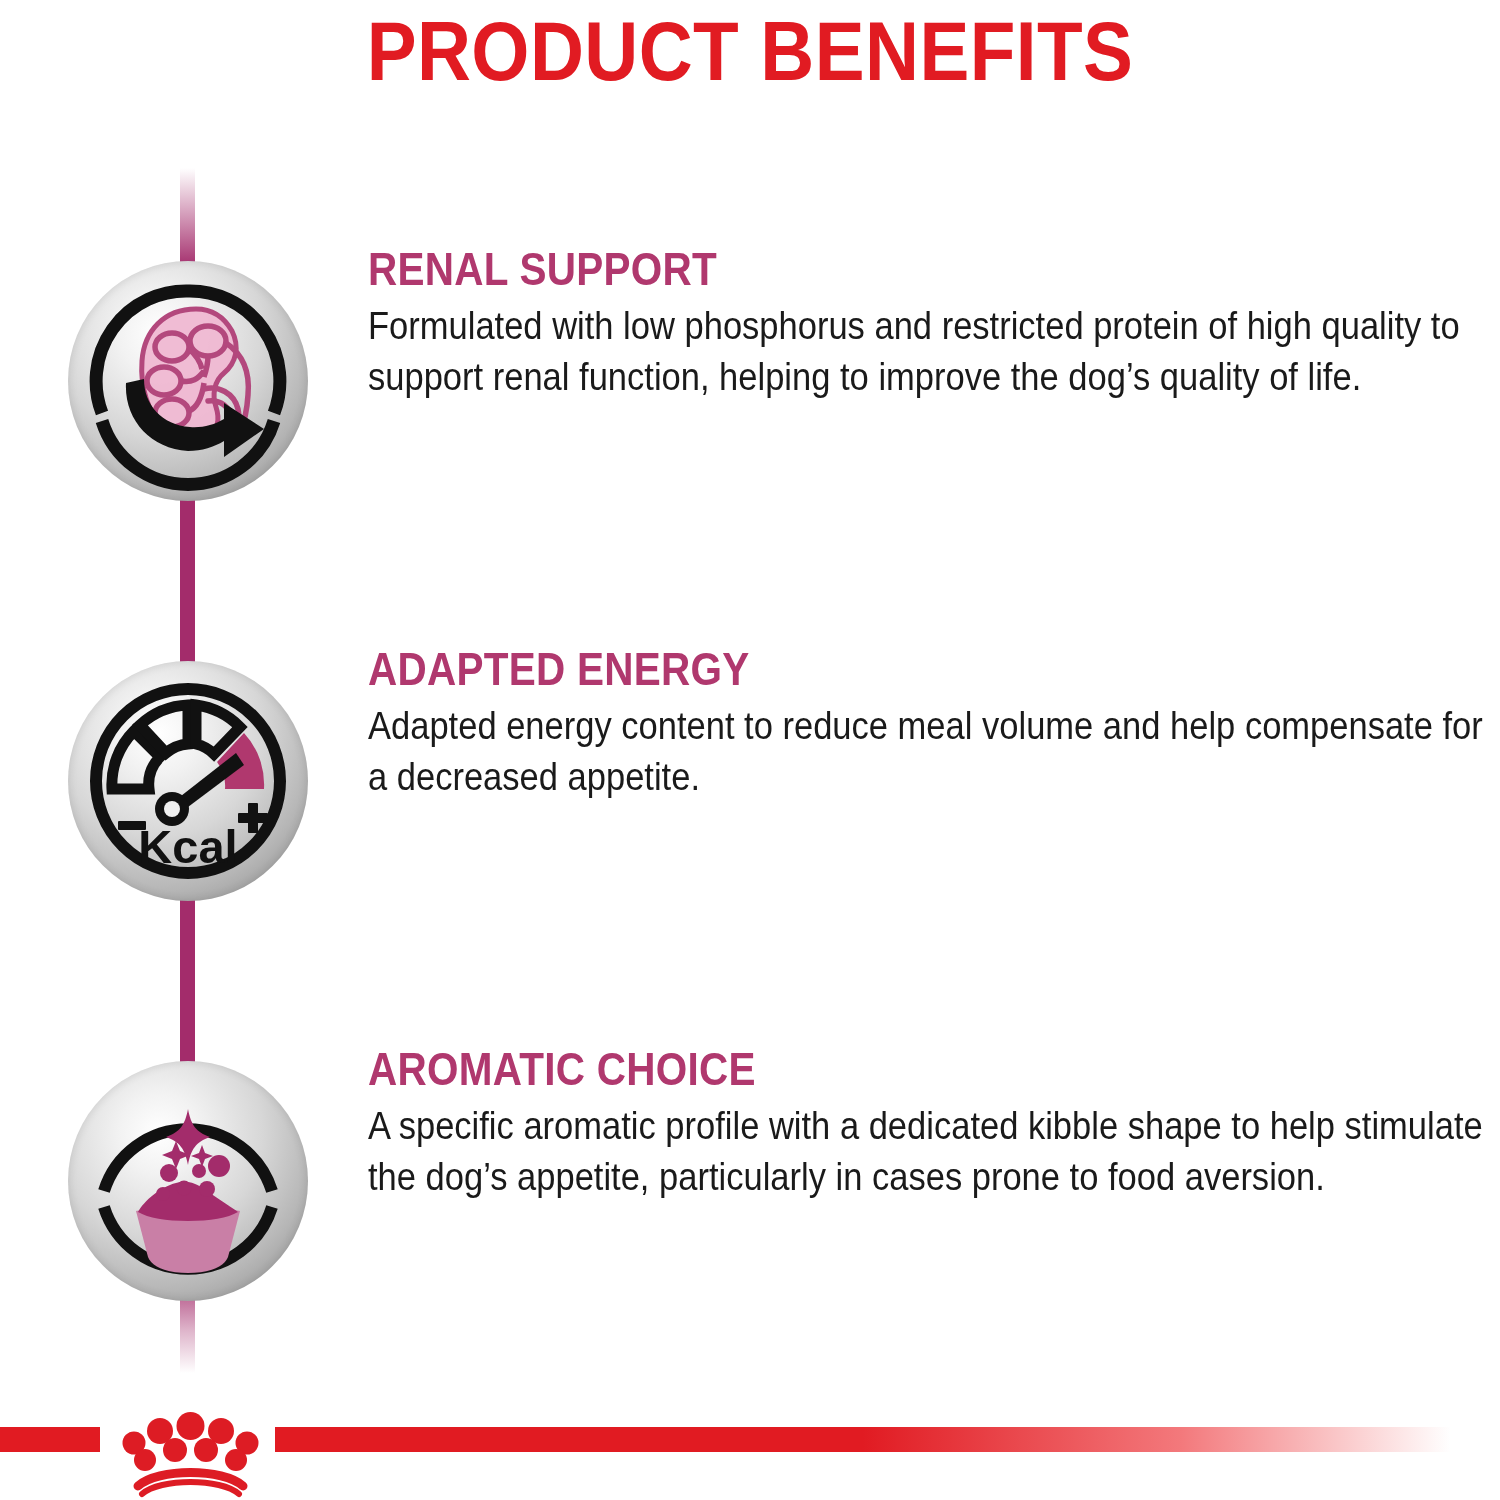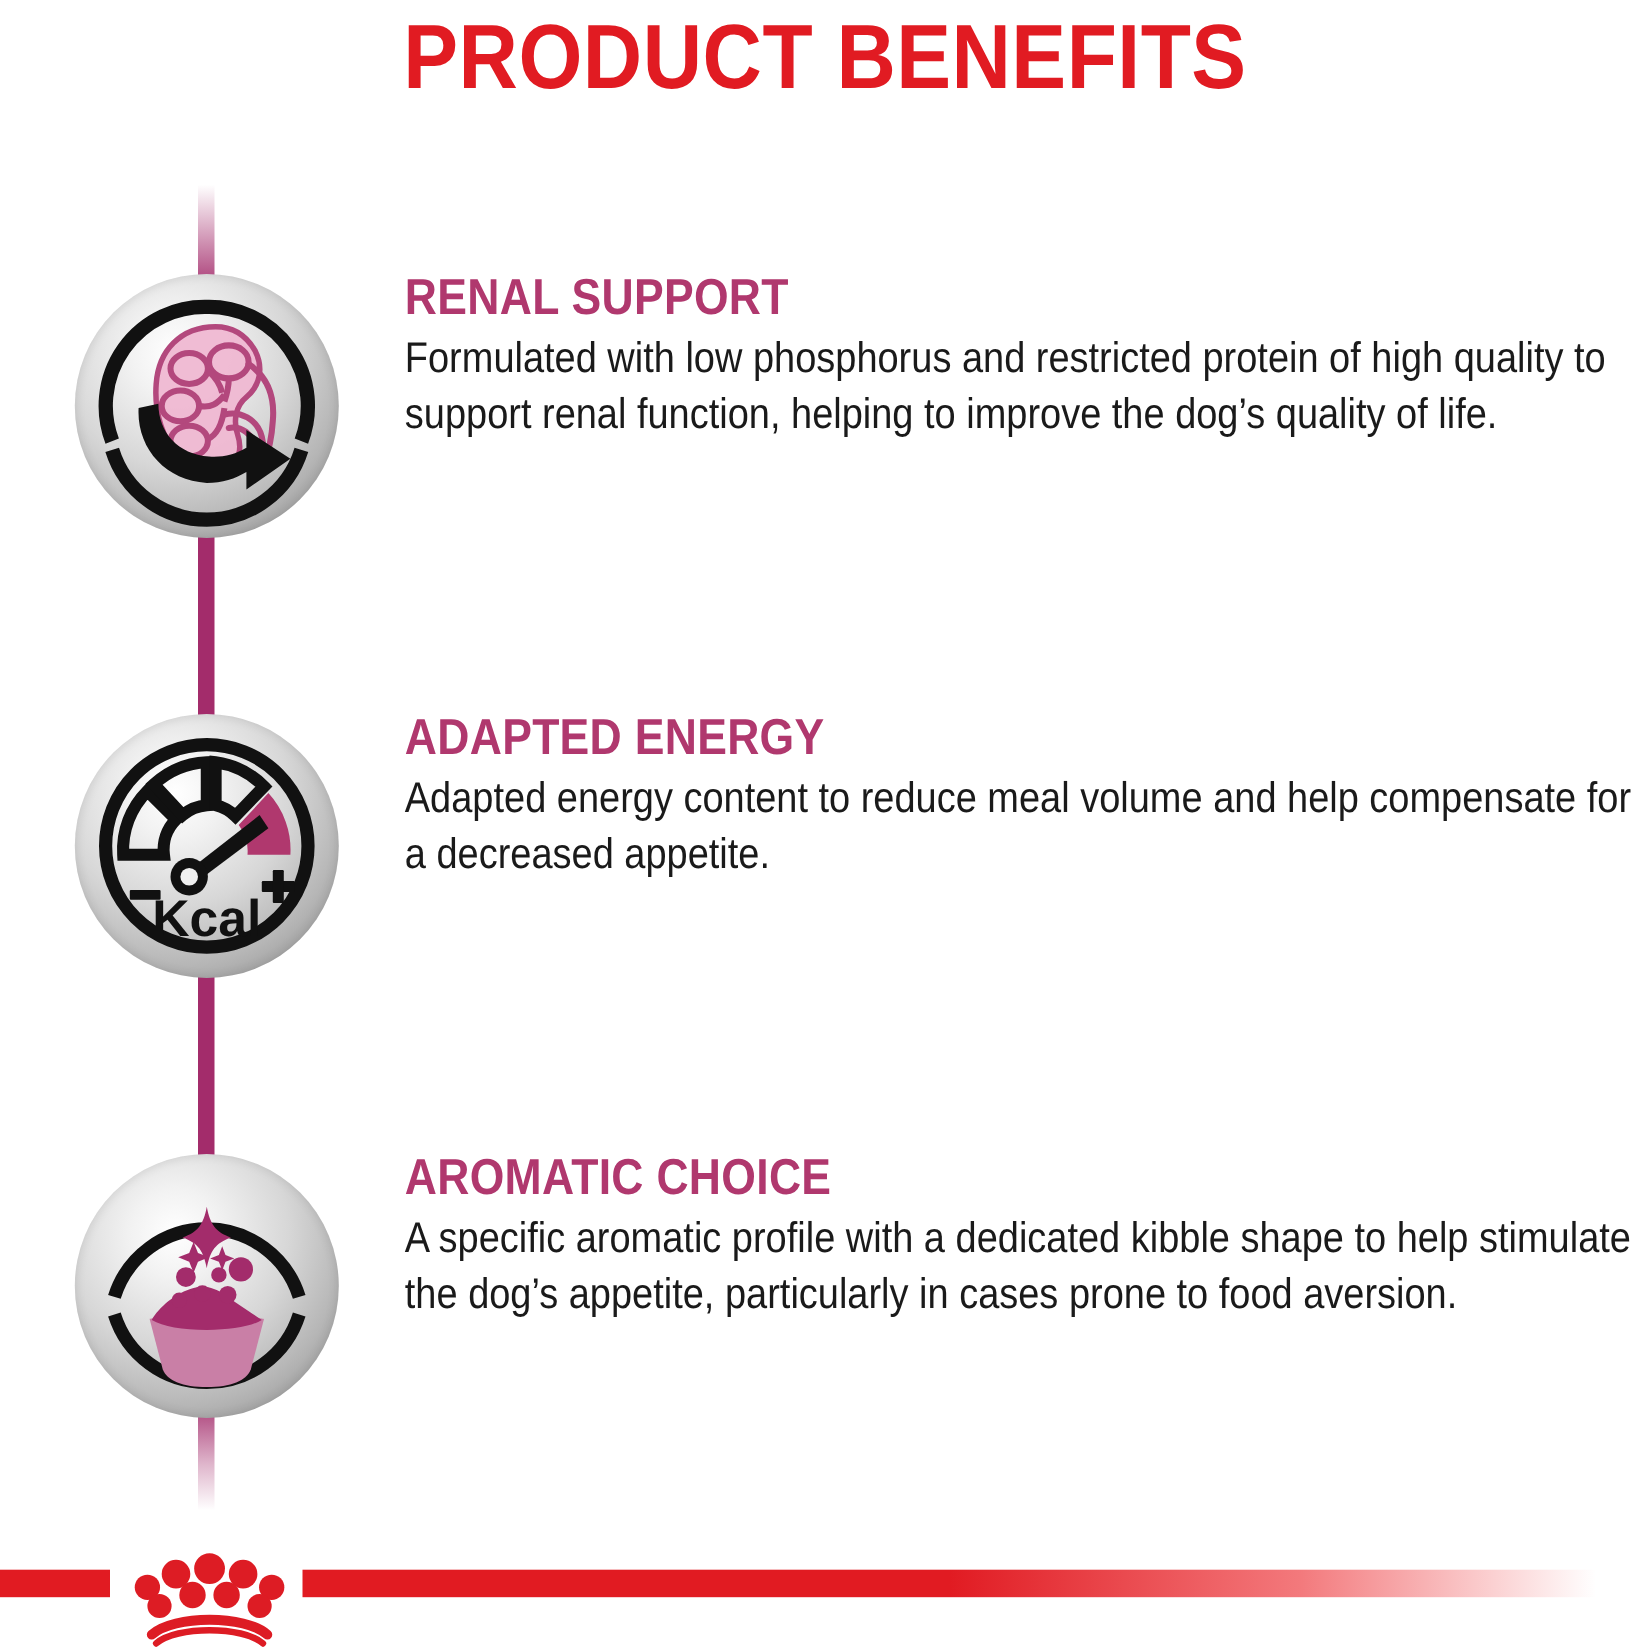--- a/index.html
+++ b/index.html
@@ -69,21 +69,21 @@
     height: 240px;
   }
   .benefit-1 { top: 245px; }
   .benefit-2 { top: 645px; }
   .benefit-3 { top: 1045px; }
 
   
   .badge {
     position: absolute;
     left: 68px;
-    top: 4px;
+    top: 16px;
     width: 240px;
     height: 240px;
     border-radius: 50%;
     background:
       radial-gradient(circle at 38% 30%, #ffffff 0%, #f2f2f2 18%, #d7d7d7 46%, #b6b6b6 70%, #9b9b9b 86%, #8d8d8d 100%);
     box-shadow: inset 0 0 10px rgba(0,0,0,0.12);
     overflow: hidden;
   }
   .badge svg { display: block; width: 240px; height: 240px; }
 

